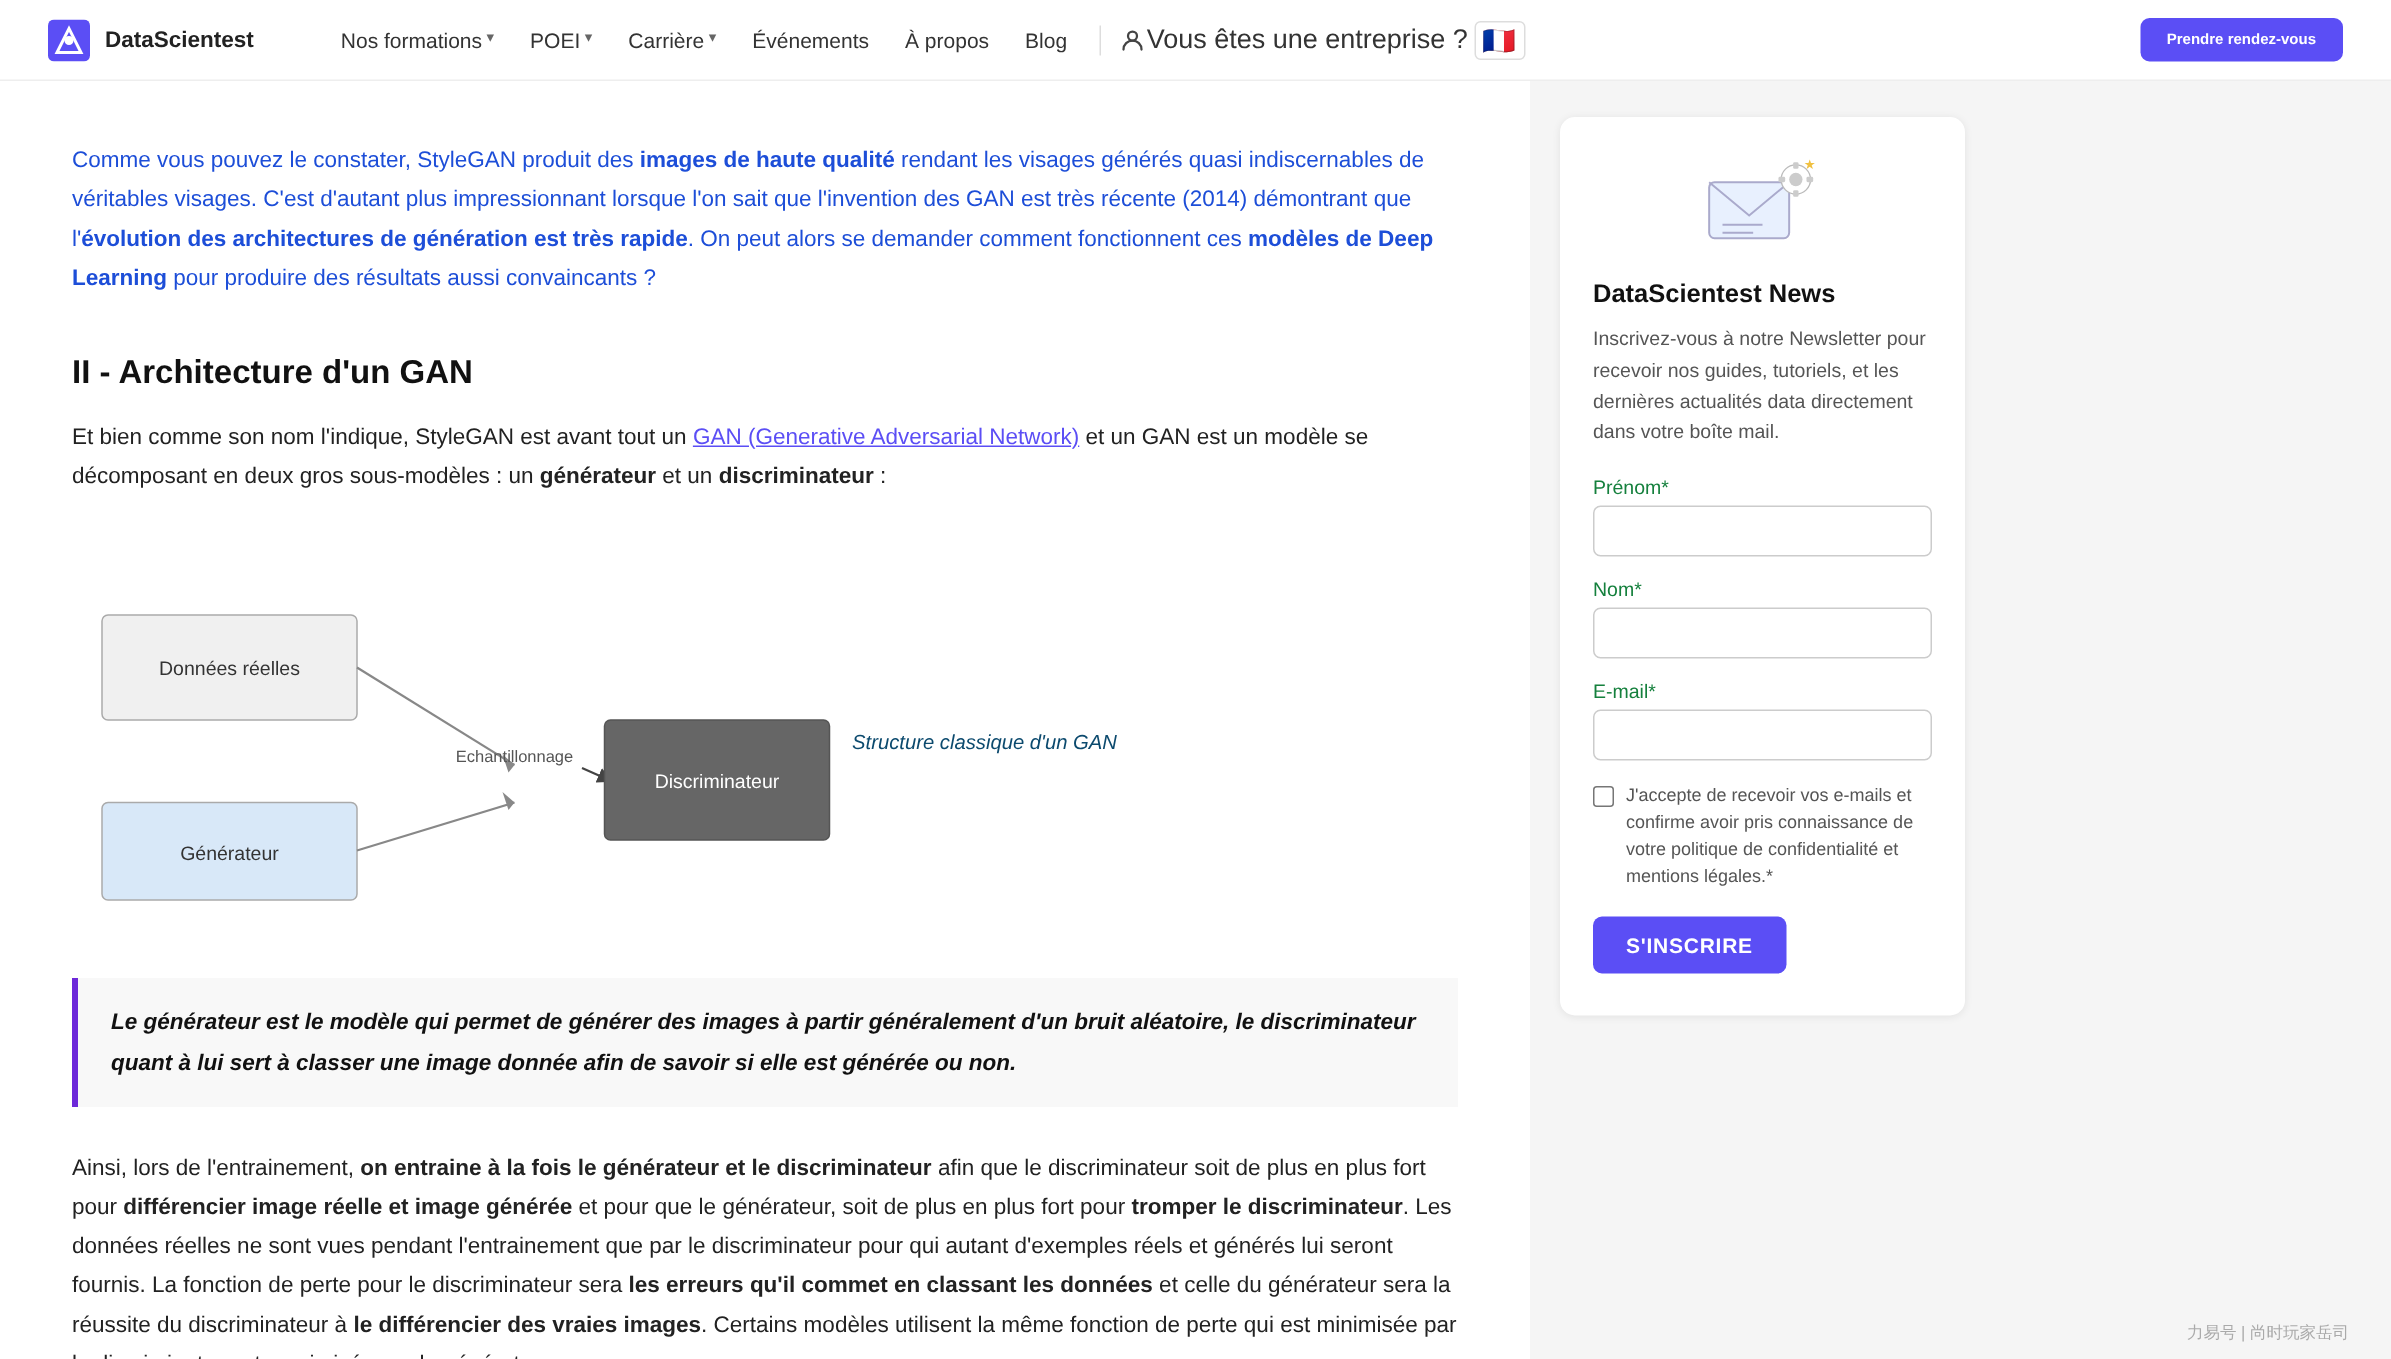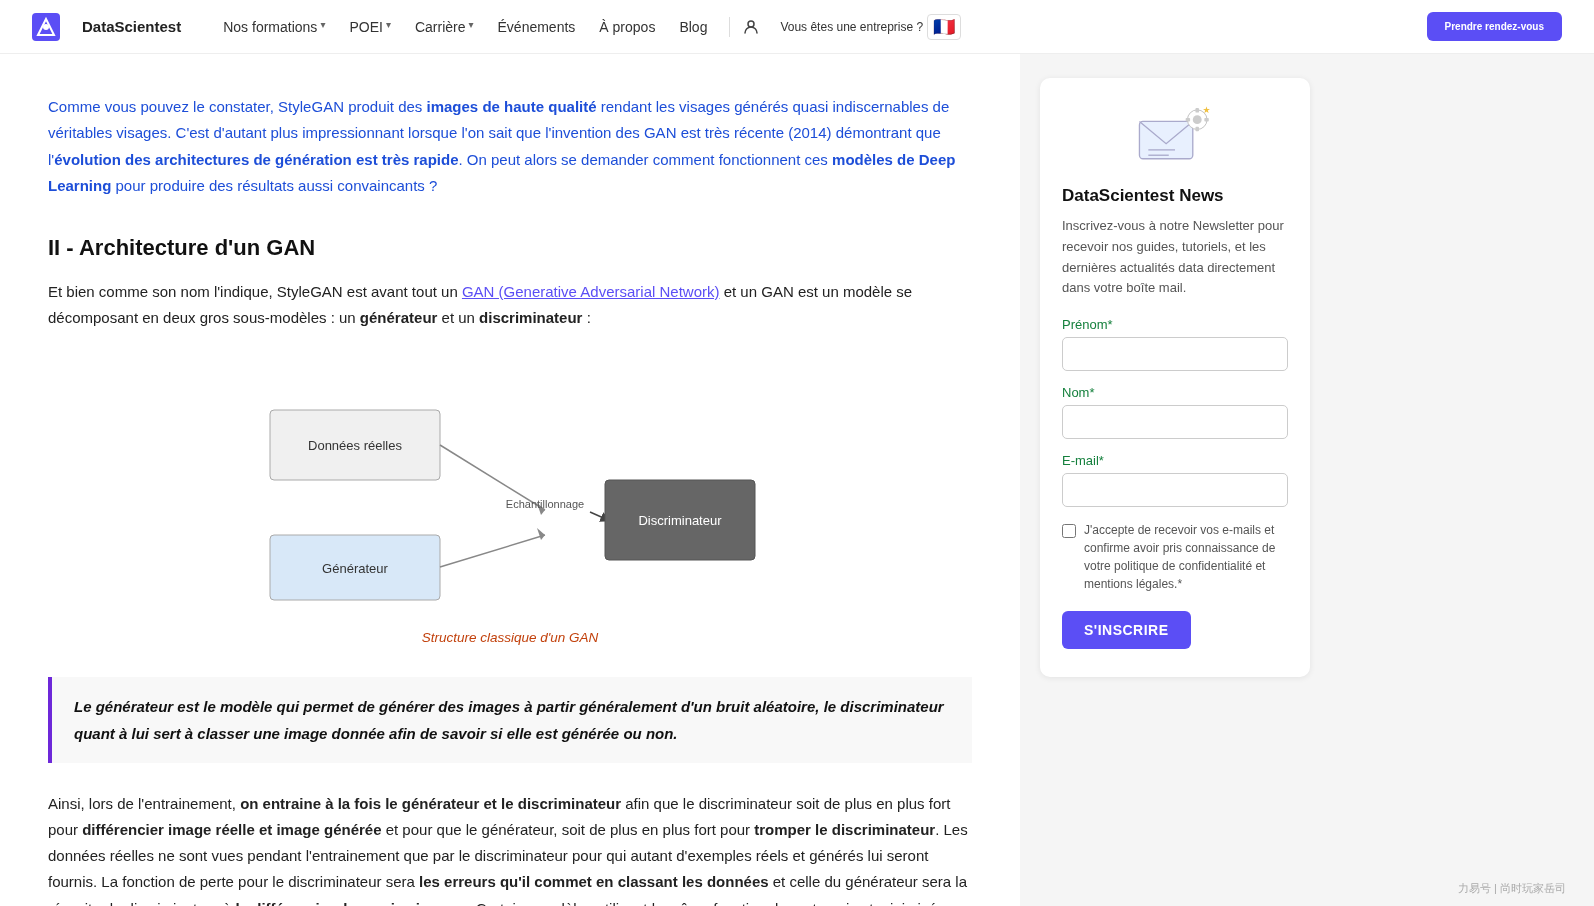--- a/index.html
+++ b/index.html
@@ -18,22 +18,22 @@
       align-items: center;
       padding: 0 32px;
       height: 54px;
       position: sticky;
       top: 0;
       z-index: 100;
     }
     .logo-area {
       display: flex;
       align-items: center;
-      gap: 22px;
-      margin-right: 32px;
+      gap: 10px;
+      margin-right: 48px;
       text-decoration: none;
       justify-content: flex-end;
     }
     .logo-icon {
       width: 28px;
       height: 28px;
     }
     .logo-text {
       font-size: 15px;
       font-weight: 700;
@@ -66,22 +66,22 @@
       margin: 0 8px;
     }
     .header-right {
       display: flex;
       align-items: center;
       gap: 12px;
     }
     .enterprise-link {
       display: flex;
       align-items: center;
-      gap: 20px;
-      font-size: 12px;
+      gap: 0;
+      font-size: 18px;
       color: #333;
       cursor: pointer;
     }
     .flag-btn {
       width: 34px;
       height: 26px;
       border: 1px solid #ddd;
       border-radius: 4px;
       background: #fff;
       display: flex;
@@ -143,32 +143,32 @@
     }
     .article-para strong { font-weight: 700; }
     .article-para a {
       color: #5b4ef5;
       text-decoration: underline;
     }
 
     
     .diagram-container {
       display: flex;
-      flex-direction: column;
+      flex-direction: row;
       align-items: center;
       margin: 28px 0 32px 0;
     }
     .diagram-svg-wrap {
       width: 520px;
       height: 260px;
       position: relative;
     }
     .diagram-caption {
       font-size: 13.5px;
-      color: #c2410c;
+      color: #0c4a6e;
       font-style: italic;
       margin-top: 10px;
       text-align: left;
     }
 
     
     .gan-blockquote {
       border-left: 4px solid #6d28d9;
       padding: 16px 22px;
       margin: 24px 0 28px 0;

